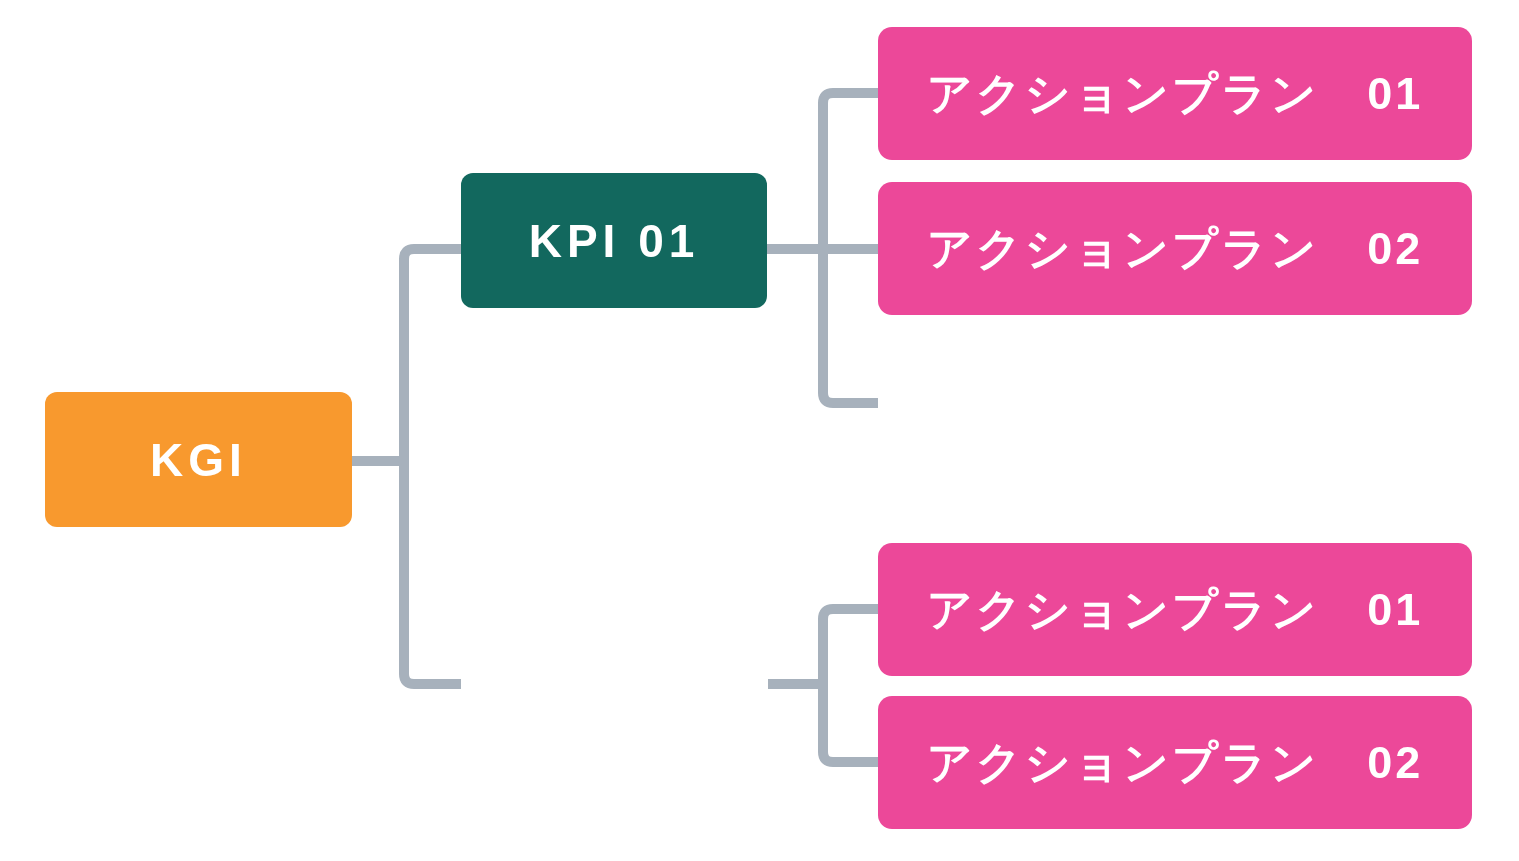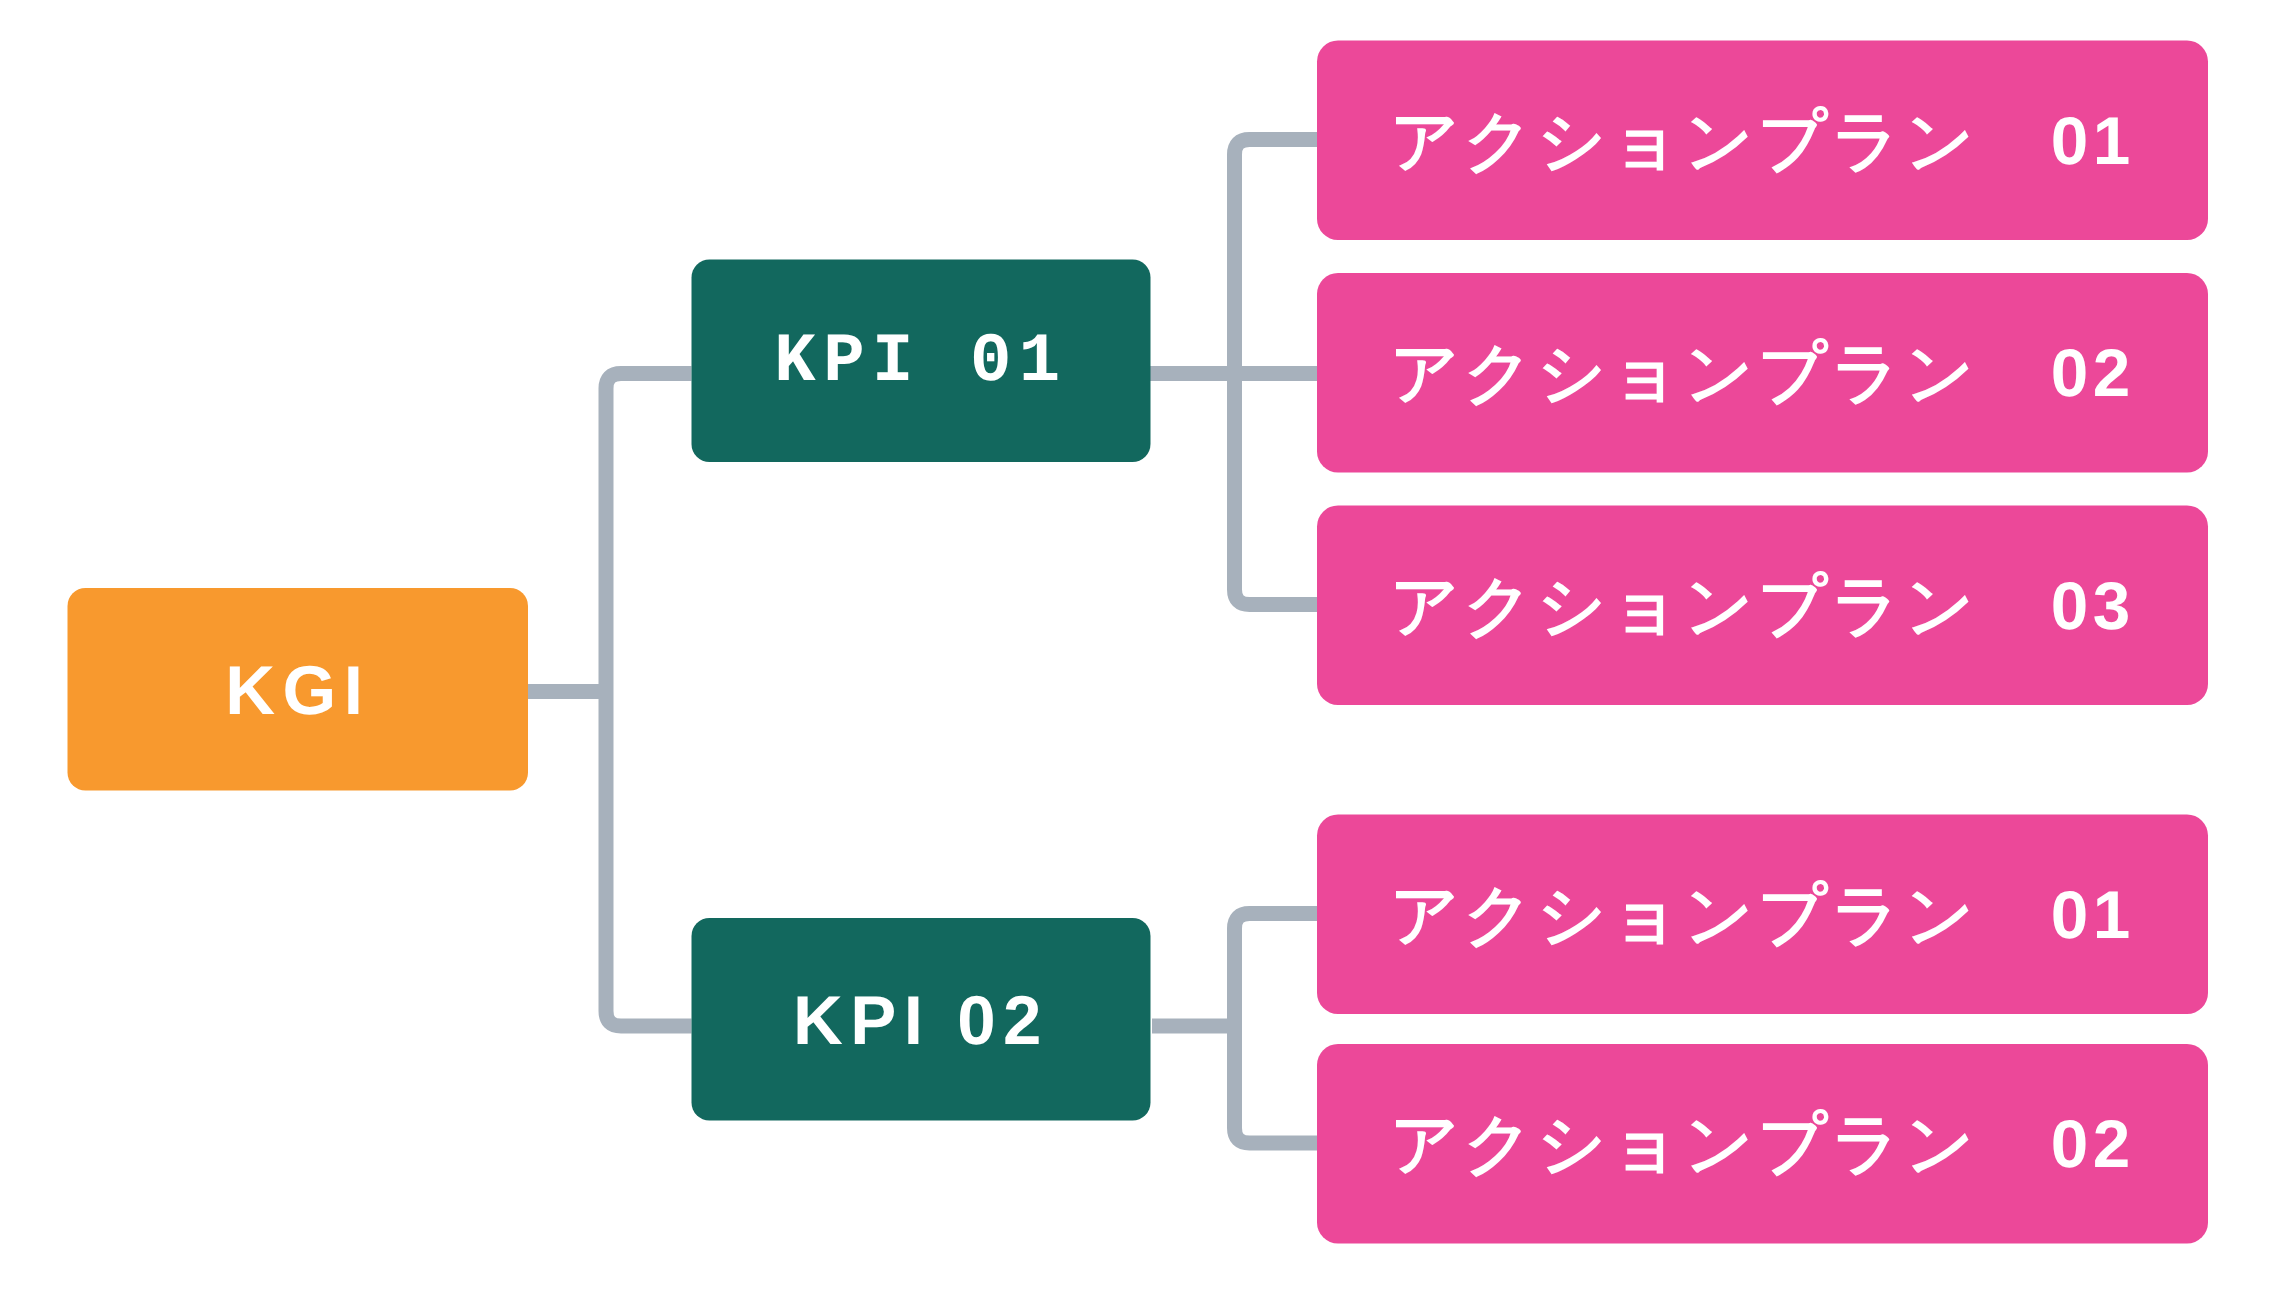--- a/index.html
+++ b/index.html
@@ -44,21 +44,21 @@
     text-align: center;
   }
   .node-kpi {
     left: 461px;
     width: 306px; height: 135px;
     background: #12685E;
     border-radius: 12px;
     font-size: 46px;
     letter-spacing: 5px;
   }
-  .node-kpi-1 { top: 173px; font-family: Liberation Mono, monospace; }
+  .node-kpi-1 { top: 173px; }
   .node-kpi-2 { top: 612px; }
   .node-action {
     left: 878px;
     width: 594px; height: 133px;
     background: #ec4899;
     border-radius: 14px;
     font-size: 45px;
     letter-spacing: 3px;
   }
   .node-action-1-1 { top: 27px; }
@@ -90,35 +90,29 @@
   </svg>
 
   <div class="node node-kgi">
     <span>KGI</span>
   </div>
 
   <div class="node node-kpi node-kpi-1">
     <span>KPI 01</span>
   </div>
 
-  <div class="node node-kpi node-kpi-2">
-    <span>KPI 02</span>
-  </div>
 
   <div class="node node-action node-action-1-1">
     <span>アクションプラン　01</span>
   </div>
 
   <div class="node node-action node-action-1-2">
     <span>アクションプラン　02</span>
   </div>
 
-  <div class="node node-action node-action-1-3">
-    <span>アクションプラン　03</span>
-  </div>
 
   <div class="node node-action node-action-2-1">
     <span>アクションプラン　01</span>
   </div>
 
   <div class="node node-action node-action-2-2">
     <span>アクションプラン　02</span>
   </div>
 
 </div>

